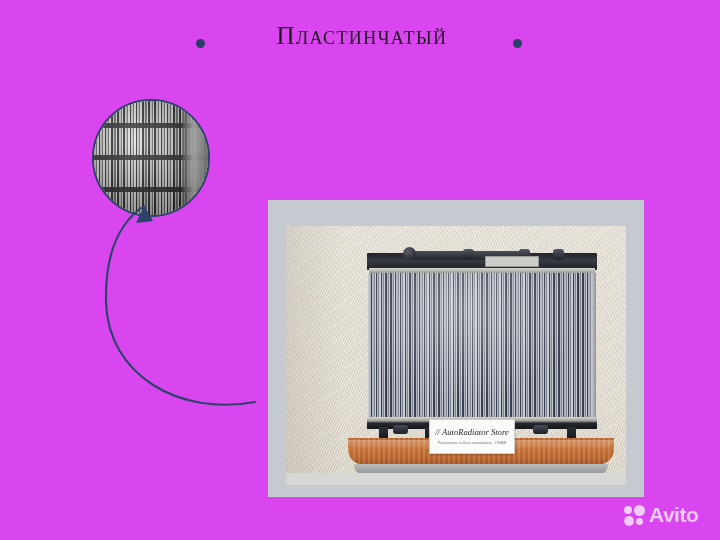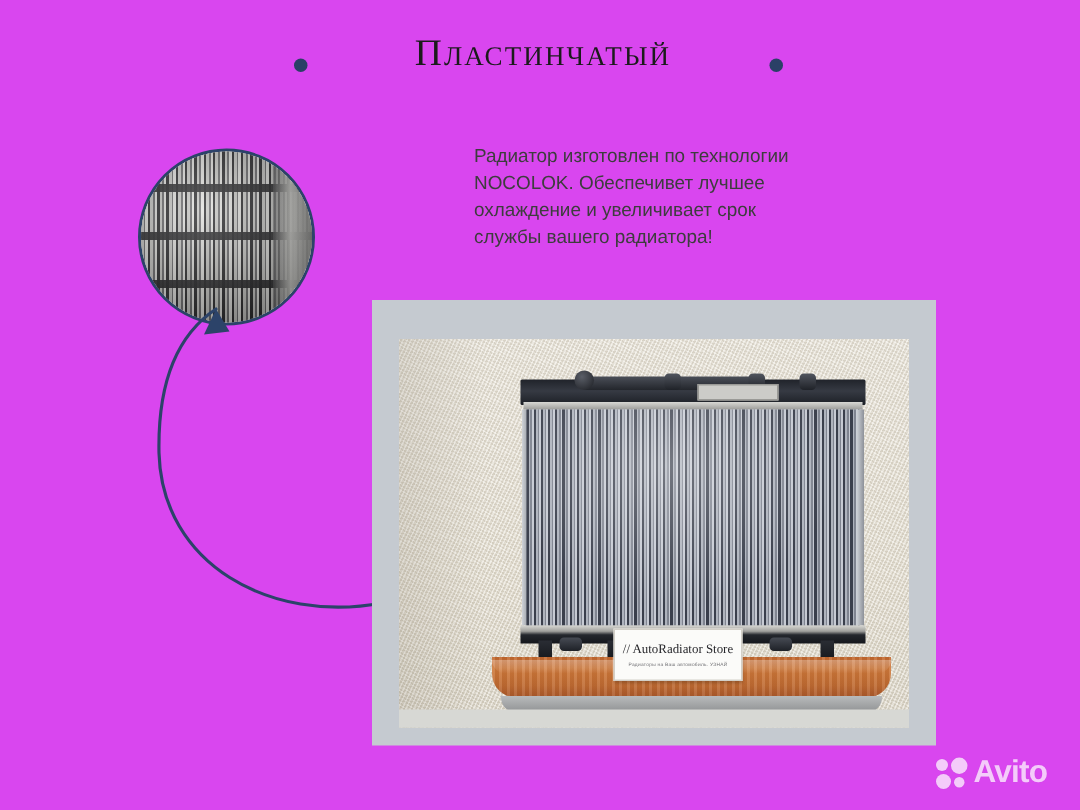--- a/index.html
+++ b/index.html
@@ -105,25 +105,26 @@
     position: absolute;
     left: 100px;
     top: 190px;
     width: 180px;
     height: 230px;
   }
 
   
   .photo-frame {
     position: absolute;
-    left: 248px;
+    left: 268px;
     top: 200px;
     width: 376px;
     height: 297px;
     background: #c5cad0;
+    font-style: italic;
   }
   .photo {
     position: absolute;
     left: 18px;
     top: 26px;
     width: 340px;
     height: 259px;
     overflow: hidden;
     background: #e8e3d6;
   }
@@ -345,21 +346,20 @@
 </style>
 </head>
 <body>
 
 <div id="slide">
 
   <div class="dot dot-left"></div>
   <div class="title">Пластинчатый</div>
   <div class="dot dot-right"></div>
 
-  <div class="body-text">Радиатор изготовлен по технологии NOCOLOK. Обеспечивет лучшее охлаждение и увеличивает срок службы вашего радиатора!</div>
 
   <div class="circle-inset">
     <div class="fin-art"></div>
     <div class="fin-sideplate"></div>
     <div class="fin-shade"></div>
   </div>
 
   <svg class="arrow-svg" viewBox="0 0 180 230">
     <path d="M155 212 C 80 226, 8 186, 6 112 C 5 62, 20 32, 44 16" fill="none" stroke="#2c4369" stroke-width="2.1" stroke-linecap="round"></path>
     <path d="M44 16 L 36 33 L 53 31 Z" fill="#2c4369"></path>

